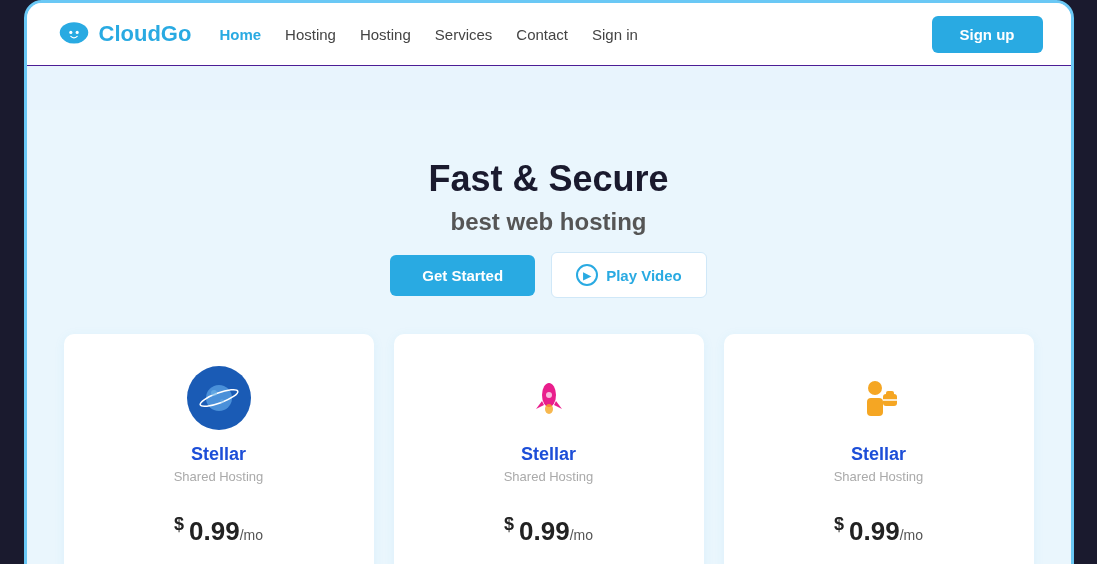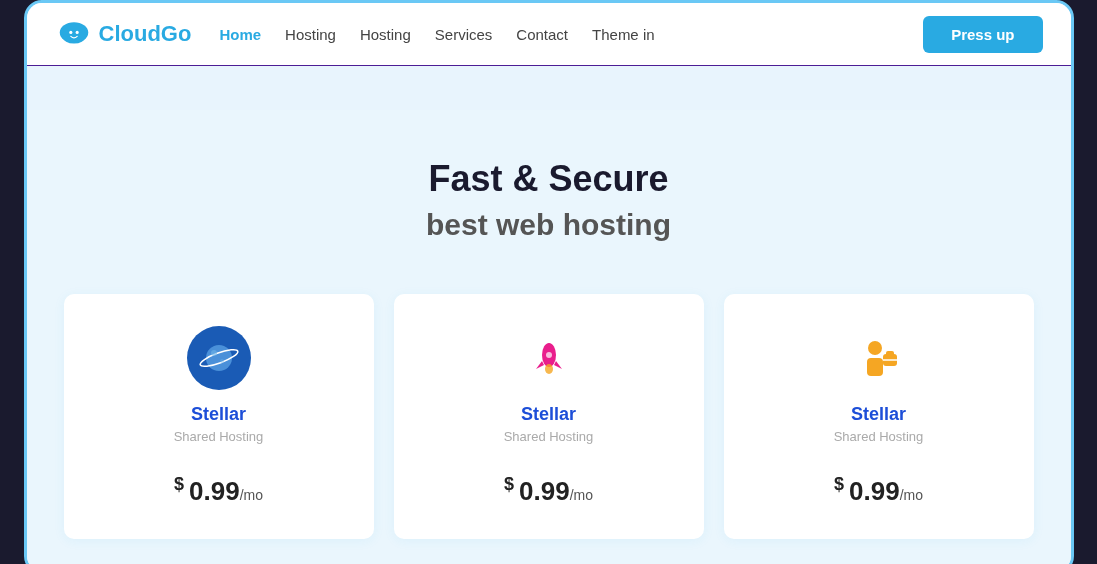--- a/index.html
+++ b/index.html
@@ -73,21 +73,21 @@
       padding: 48px 20px 36px;
       margin-top: 44px;
     }
     .hero-title {
       font-size: 36px;
       font-weight: 800;
       color: #1a1a2e;
       margin-bottom: 8px;
     }
     .hero-subtitle {
-      font-size: 30px;
+      font-size: 24px;
       font-weight: 700;
       color: #555;
       margin-bottom: 16px;
     }
     .hero-desc {
       font-size: 14px;
       color: #666;
       max-width: 380px;
       margin: 0 auto 28px;
       line-height: 1.6;
@@ -205,28 +205,35 @@
       <span class="logo-text">
         <span>Cloud</span><span style="color:#29aae2">Go</span>
       </span>
     </div>
     <div class="nav-links">
       <a class="nav-link active">Home</a>
       <a class="nav-link">Hosting</a>
       <a class="nav-link">Hosting</a>
       <a class="nav-link">Services</a>
       <a class="nav-link">Contact</a>
-      <a class="nav-link">Theme in</a>
-    </div>
-    <button class="nav-signup">Press up</button>
+      <a class="nav-link">Sign in</a>
+    </div>
+    <button class="nav-signup">Sign up</button>
   </nav>
 
   <section class="hero">
     <div class="hero-title">Fast &amp; Secure</div>
     <div class="hero-subtitle">best web hosting</div>
+    <div class="hero-buttons">
+      <button class="btn-get-started-hero">Get Started</button>
+      <button class="btn-play-video">
+        <span class="play-circle">▶</span>
+        <span>Play Video</span>
+      </button>
+    </div>
   </section>
 
   <section class="cards-section">
 
     <div class="card">
       <div class="card-icon blue">
         <svg width="42" height="42" viewBox="0 0 42 42" fill="none" xmlns="http://www.w3.org/2000/svg">
           <circle cx="21" cy="21" r="13" fill="#4a90d9"></circle>
           <ellipse cx="21" cy="21" rx="20" ry="5" stroke="#fff" stroke-width="1.5" fill="none" transform="rotate(-20 21 21)"></ellipse>
           <circle cx="16" cy="16" r="3" fill="#6fb5e8" opacity="0.6"></circle>

